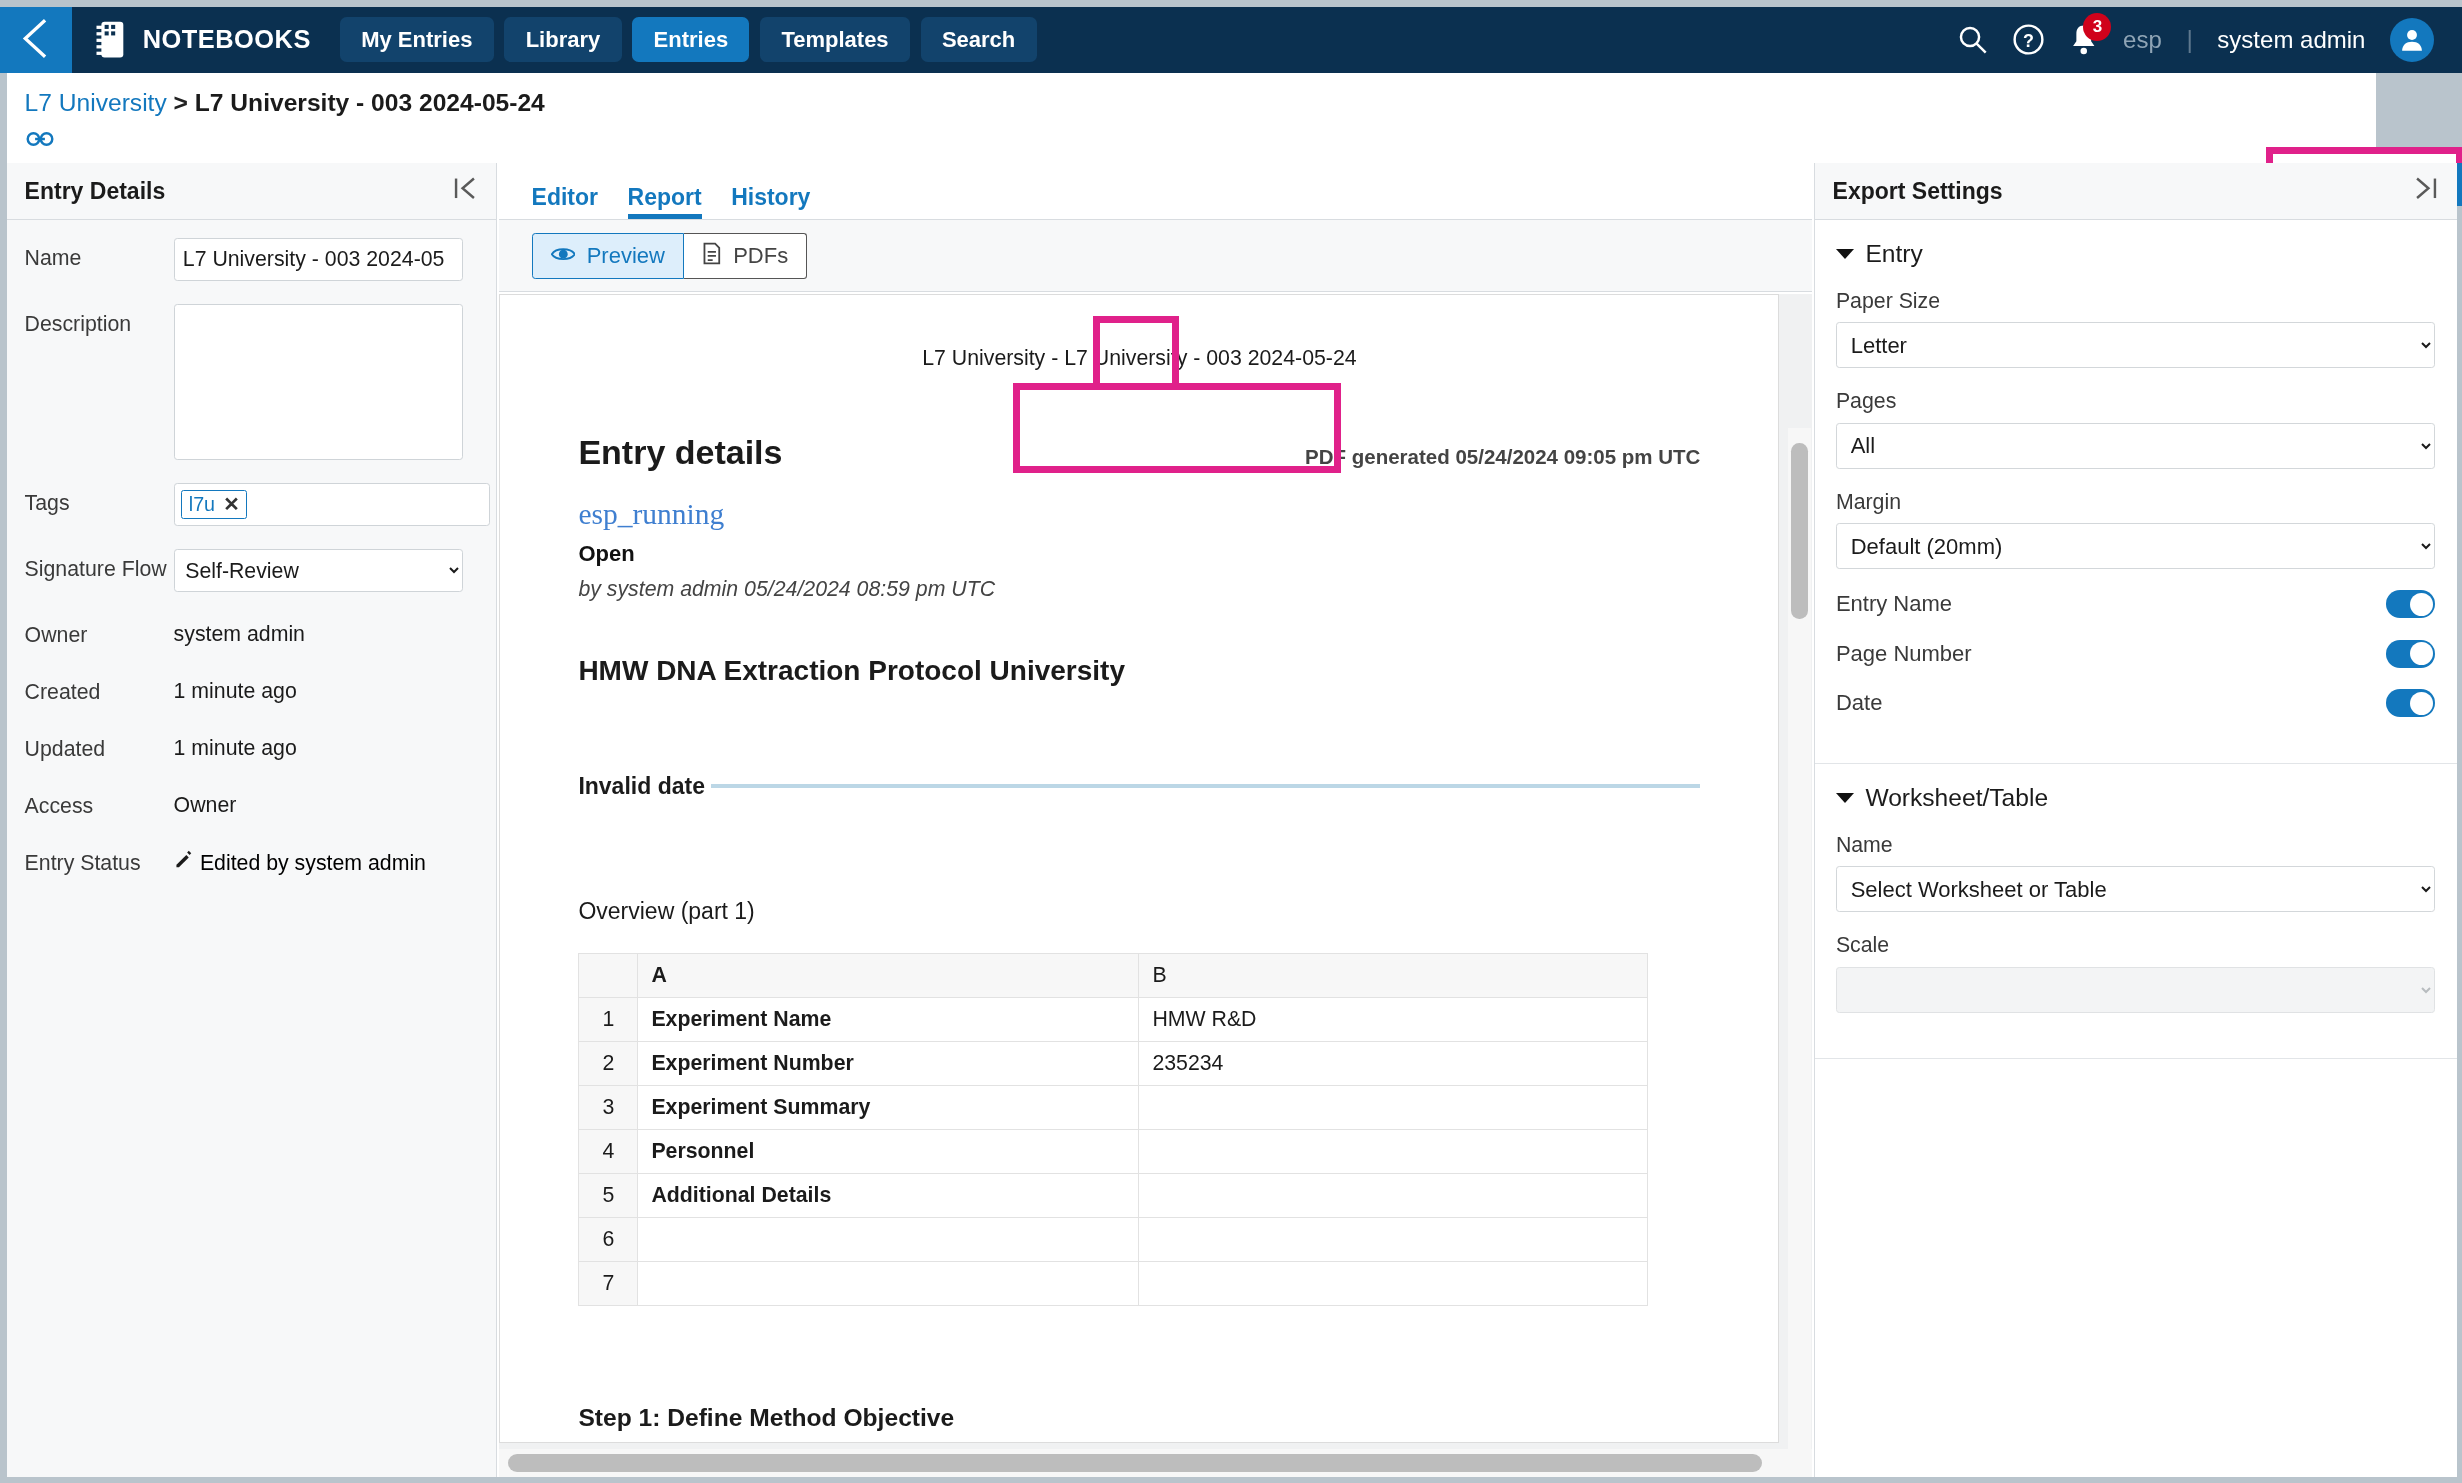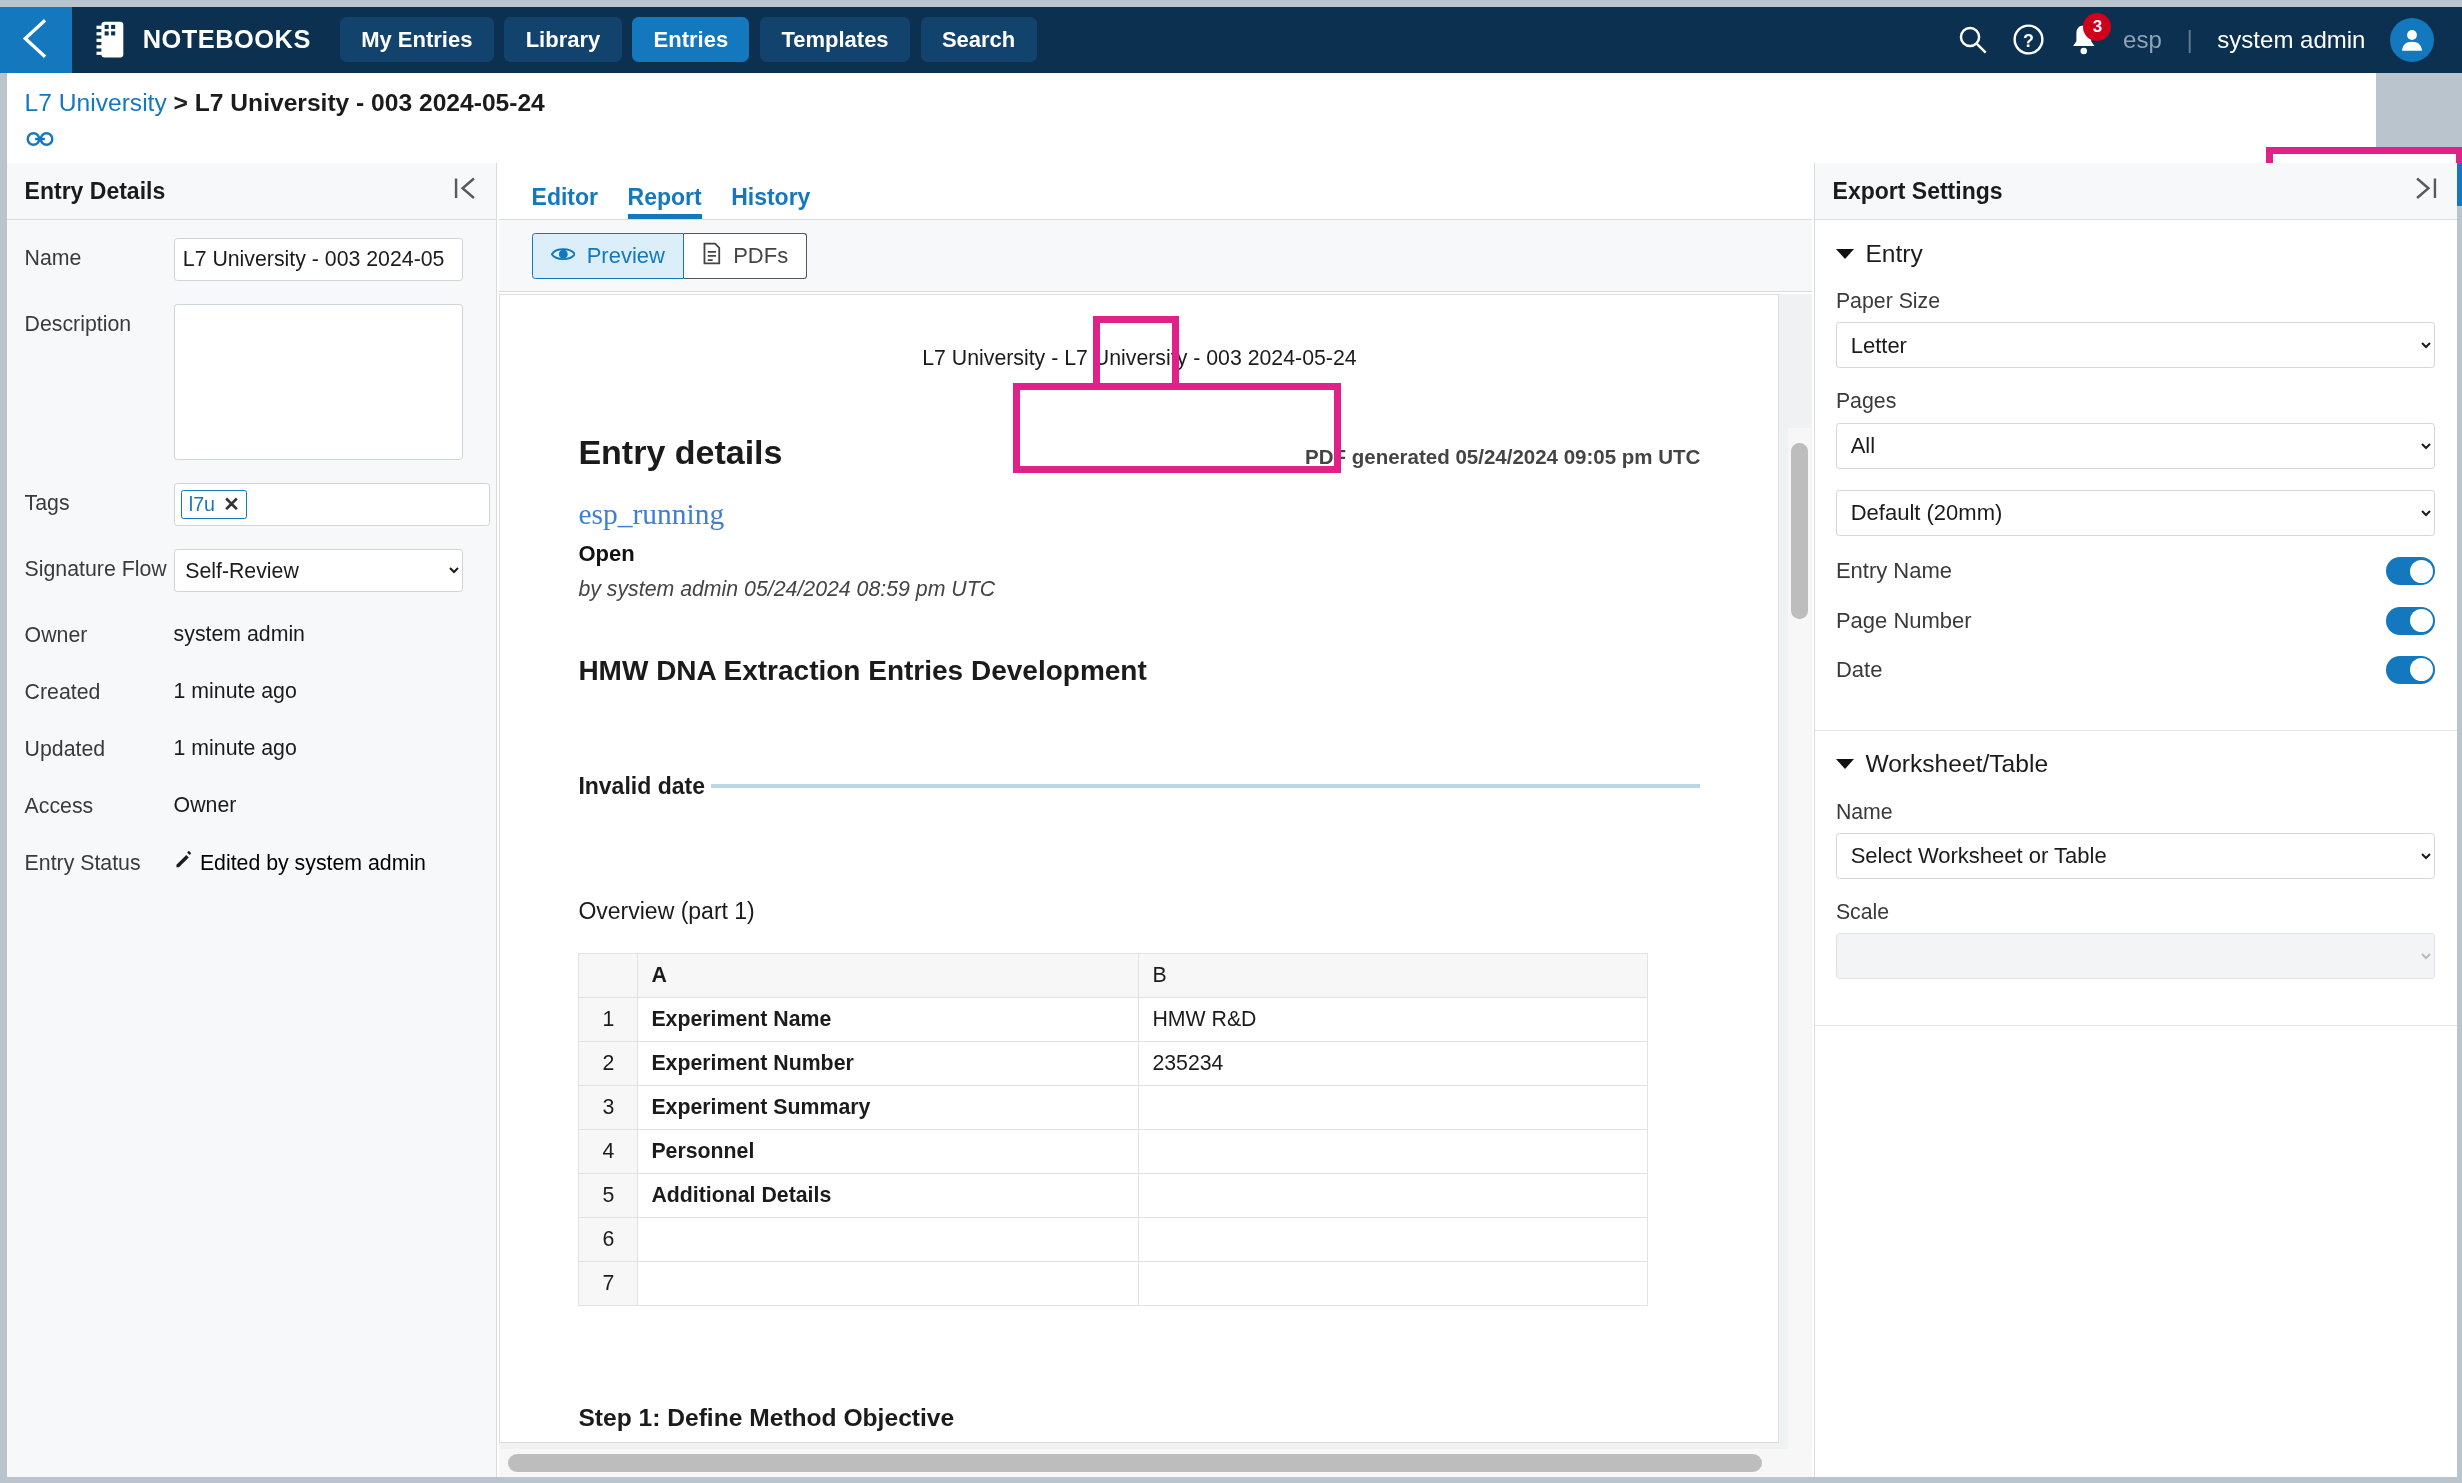--- a/index.html
+++ b/index.html
@@ -473,21 +473,21 @@
             <span class="doc-h1">Entry details</span>
             <span class="doc-gen">PDF generated 05/24/2024 09:05 pm UTC</span>
           </div>
 
           <div class="doc-status">
             <span class="esp">esp_running</span>
             <span class="open">Open</span>
             <span class="by">by system admin 05/24/2024 08:59 pm UTC</span>
           </div>
 
-          <div class="doc-h2">HMW DNA Extraction Entries Development</div>
+          <div class="doc-h2">HMW DNA Extraction Protocol University</div>
 
           <div class="doc-divider-row">
             <span class="doc-divider-label">Invalid date</span>
             <span class="doc-divider-line"></span>
           </div>
 
           <div class="doc-sec">Overview (part 1)</div>
 
           <table class="sheet">
             <thead>
@@ -572,20 +572,21 @@
         <div class="fld-label">Paper Size</div>
         <select class="rp-select">
           <option>Letter</option>
         </select>
 
         <div class="fld-label">Pages</div>
         <select class="rp-select">
           <option>All</option>
         </select>
 
+        <div class="fld-label">Margin</div>
         <select class="rp-select">
           <option>Default (20mm)</option>
         </select>
 
         <div class="toggle-row">
           <span class="toggle-label">Entry Name</span>
           <span class="toggle">
               <span class="knob"></span>
             </span>
         </div>

